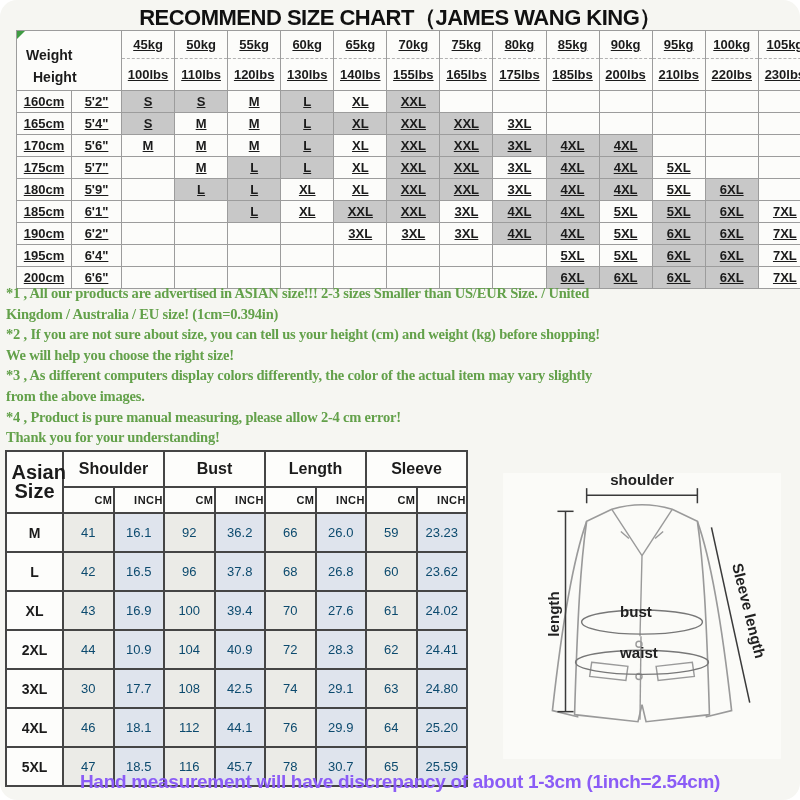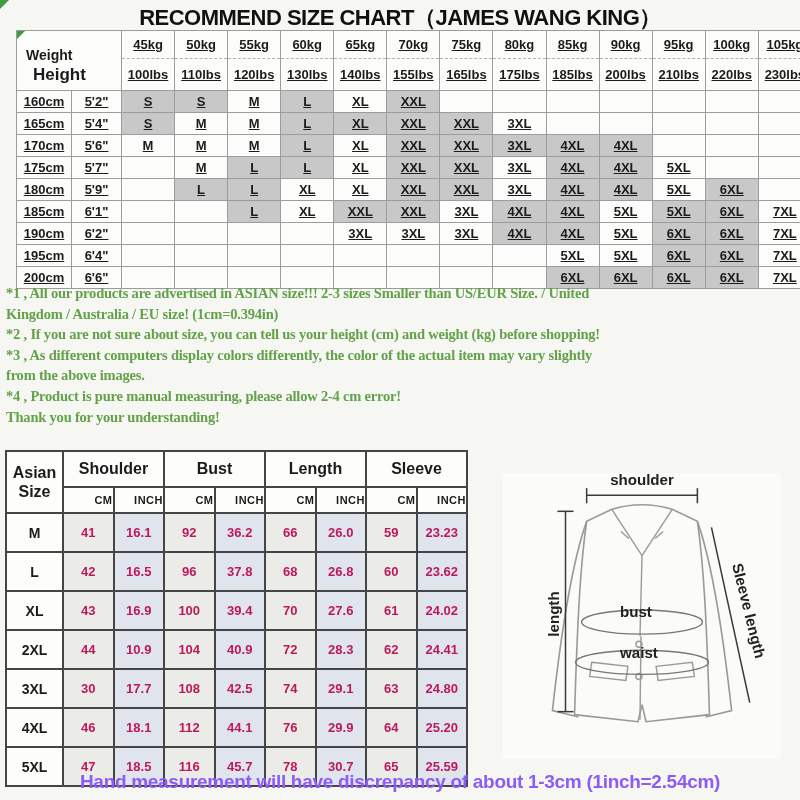--- a/index.html
+++ b/index.html
@@ -1,18 +1,18 @@
 <!DOCTYPE html>
 <html style="--hl: #c8c8c8;"><head>
 <meta charset="utf-8">
 <style>
   :root{ --hl:#c8c8c8; }
   html,body{margin:0;padding:0;}
   .page{position:relative;width:800px;height:800px;background:#f6f6f2;overflow:hidden;
-        font-family:"Liberation Sans","DejaVu Sans",sans-serif;color:#1b1b1b;}
+        font-family:"Liberation Sans","DejaVu Sans",sans-serif;color:#1b1b1b;border-radius:17px;}
   .page:before{content:"";position:absolute;top:0;left:0;border-top:9px solid #3f9b43;
         border-right:9px solid transparent;z-index:5;}
 
   .title{position:absolute;top:3px;left:0;width:100%;text-align:center;
         font-size:22px;font-weight:bold;letter-spacing:-0.5px;color:#111;}
 
   
   table{border-collapse:collapse;table-layout:fixed;}
   .matrix{position:absolute;left:16px;top:30px;width:796px;text-decoration:underline;}
   .matrix th,.matrix td{border:1px solid #9c9c9c;font-weight:bold;font-size:13px;
@@ -20,35 +20,35 @@
   .matrix tbody td{height:21px;line-height:21px;}
   .matrix td.hl{background:var(--hl);}
   .wcell{padding:0;}
   .wcell .kg{height:27px;line-height:27px;}
   .wcell .lbs{height:31px;line-height:31px;border-top:1px dashed #b2b2b2;}
   .corner{position:relative;background:#fcfcfa;
         background-image:linear-gradient(to bottom right,transparent 49.5%,#999 49.5%,#999 50.6%,transparent 50.6%);}
   .corner:before{content:"";position:absolute;top:0;left:0;border-top:8px solid #3f9b43;
         border-right:8px solid transparent;}
   .corner .w{position:absolute;left:9px;bottom:27px;font-size:14px;}
-  .corner .h{position:absolute;left:16px;bottom:5px;font-size:17px;}
+  .corner .h{position:absolute;left:16px;bottom:5px;font-size:14px;}
 
   
   .notes{position:absolute;left:6px;top:283px;width:792px;font-weight:bold;
         font-size:14.5px;letter-spacing:-0.2px;}
   .note-line{height:20.6px;line-height:20.6px;white-space:nowrap;overflow:hidden;font-family:Liberation Serif, serif;}
 
   
   .measure{position:absolute;left:5px;top:450px;width:463px;background:#fdfdfb;}
   .measure th,.measure td{border:2px solid #454545;text-align:center;padding:0;}
   .measure .grp{height:34px;font-size:16px;font-weight:bold;background:#fdfdfb;}
   .measure .sub{height:24px;font-size:11px;font-weight:bold;letter-spacing:0.5px;background:#fdfdfb;text-align:right;}
-  .measure .corner2{font-size:16px;font-weight:bold;background:#fdfdfb;}
+  .measure .corner2{font-size:20px;font-weight:bold;background:#fdfdfb;}
   .measure .corner2 div{width:46px;margin:0 auto;line-height:19px;}
-  .measure tbody td{height:37px;font-size:13px;font-weight:bold;color:#be185d;}
+  .measure tbody td{height:37px;font-size:13px;font-weight:normal;color:#0c4a6e;}
   .measure tbody th.szc{font-size:14px;font-weight:bold;background:#fdfdfb;}
   .measure td.cmc{background:#ebebe7;}
   .measure td.inc{background:#dfe4ed;}
 
   
   .diagram{position:absolute;left:488px;top:463px;width:304px;height:302px;}
 
   .footer{position:absolute;top:771px;left:0;width:100%;text-align:center;
         font-size:19px;font-weight:bold;color:#8b5cf6;letter-spacing:-0.3px;}
 </style>
@@ -278,20 +278,21 @@
           <td class="hl">6XL</td>
           <td>7XL</td>
         </tr>
       </tbody>
   </table>
 
   <div class="notes" id="notes" style="color: rgb(99, 161, 74);">
       <div class="note-line">*1 , All our products are advertised in ASIAN size!!! 2-3 sizes Smaller than US/EUR Size. / United</div>
       <div class="note-line">Kingdom / Australia / EU size! (1cm=0.394in)</div>
       <div class="note-line">*2 , If you are not sure about size, you can tell us your height (cm) and weight (kg) before shopping!</div>
+      <div class="note-line">We will help you choose the right size!</div>
       <div class="note-line">*3 , As different computers display colors differently, the color of the actual item may vary slightly</div>
       <div class="note-line">from the above images.</div>
       <div class="note-line">*4 , Product is pure manual measuring, please allow 2-4 cm error!</div>
       <div class="note-line">Thank you for your understanding!</div>
     </div>
 
   <table class="measure">
     <colgroup>
       <col style="width:57px">
     </colgroup>

